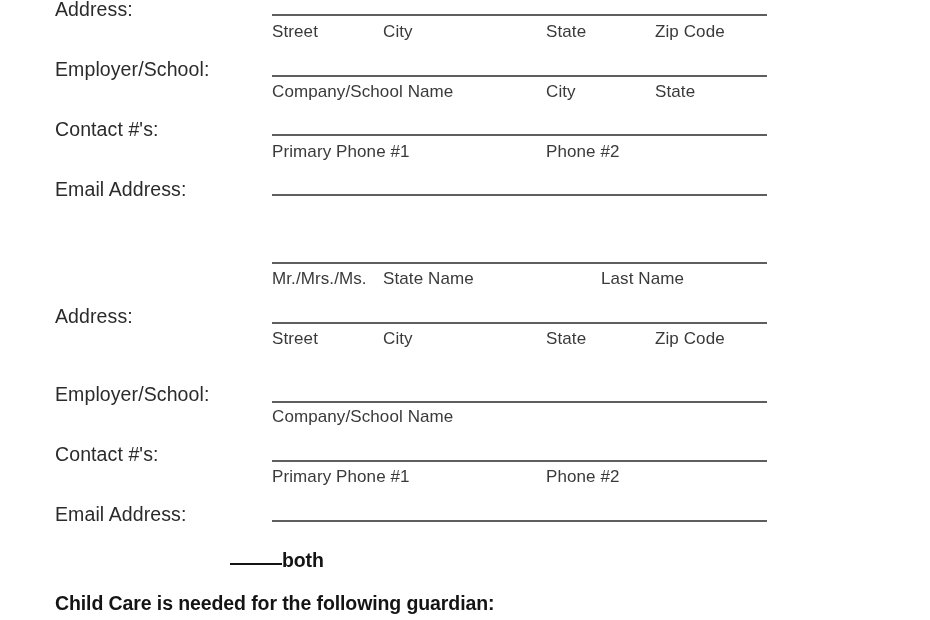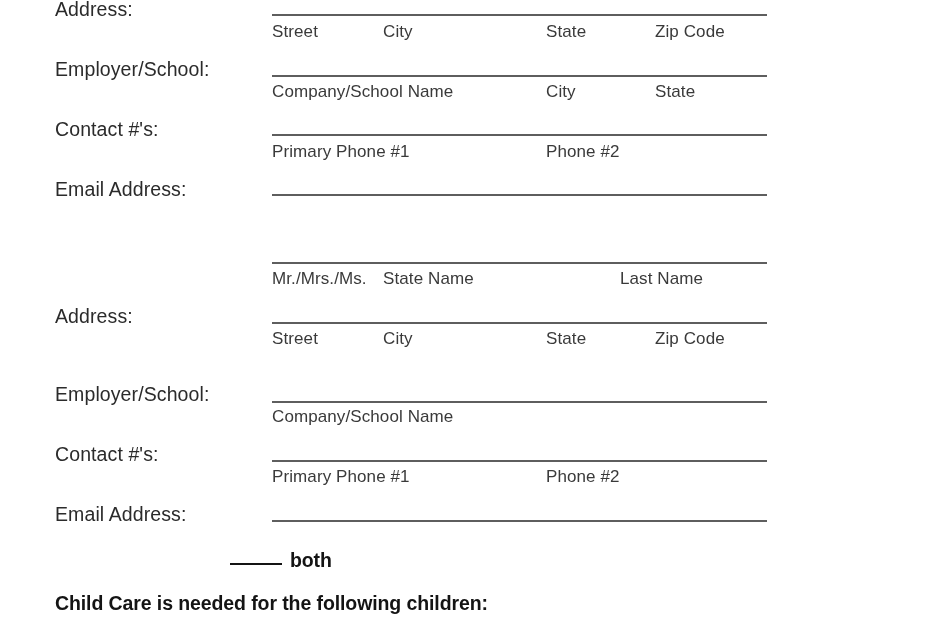--- a/index.html
+++ b/index.html
@@ -82,21 +82,21 @@
   <div class="rule" style="left:272px; top:134px; width:495px;"></div>
   <div class="hint" style="left:272px; top:143px;">Primary Phone #1</div>
   <div class="hint" style="left:546px; top:143px;">Phone #2</div>
 
   <div class="lbl" style="left:55px; top:180px;">Email Address:</div>
   <div class="rule" style="left:272px; top:194px; width:495px;"></div>
 
   <div class="rule" style="left:272px; top:262px; width:495px;"></div>
   <div class="hint" style="left:272px; top:270px;">Mr./Mrs./Ms.</div>
   <div class="hint" style="left:383px; top:270px;">State Name</div>
-  <div class="hint" style="left:620px; top:270px;">Last Name</div>
+  <div class="hint" style="left:601px; top:270px;">Last Name</div>
 
   <div class="lbl" style="left:55px; top:307px;">Address:</div>
   <div class="rule" style="left:272px; top:322px; width:495px;"></div>
   <div class="hint" style="left:272px; top:330px;">Street</div>
   <div class="hint" style="left:383px; top:330px;">City</div>
   <div class="hint" style="left:546px; top:330px;">State</div>
   <div class="hint" style="left:655px; top:330px;">Zip Code</div>
 
   <div class="lbl" style="left:55px; top:385px;">Employer/School:</div>
   <div class="rule" style="left:272px; top:401px; width:495px;"></div>
@@ -104,17 +104,17 @@
 
   <div class="lbl" style="left:55px; top:445px;">Contact #'s:</div>
   <div class="rule" style="left:272px; top:460px; width:495px;"></div>
   <div class="hint" style="left:272px; top:468px;">Primary Phone #1</div>
   <div class="hint" style="left:546px; top:468px;">Phone #2</div>
 
   <div class="lbl" style="left:55px; top:505px;">Email Address:</div>
   <div class="rule" style="left:272px; top:520px; width:495px;"></div>
 
 
-  <div class="inline-row" style="left:230px; top:551px;"><span class="blank" style="width:52px;"></span><span style="margin-left:8px;">both</span></div>
+  <div class="inline-row" style="left:230px; top:551px;"><span class="blank" style="width:52px;"></span><span style="">both</span></div>
 
-  <div class="lbl bold" style="left:55px; top:594px;">Child Care is needed for the following children:</div>
+  <div class="lbl bold" style="left:55px; top:594px;">Child Care is needed for the following guardian:</div>
 
 </div>
 
 </body></html>

